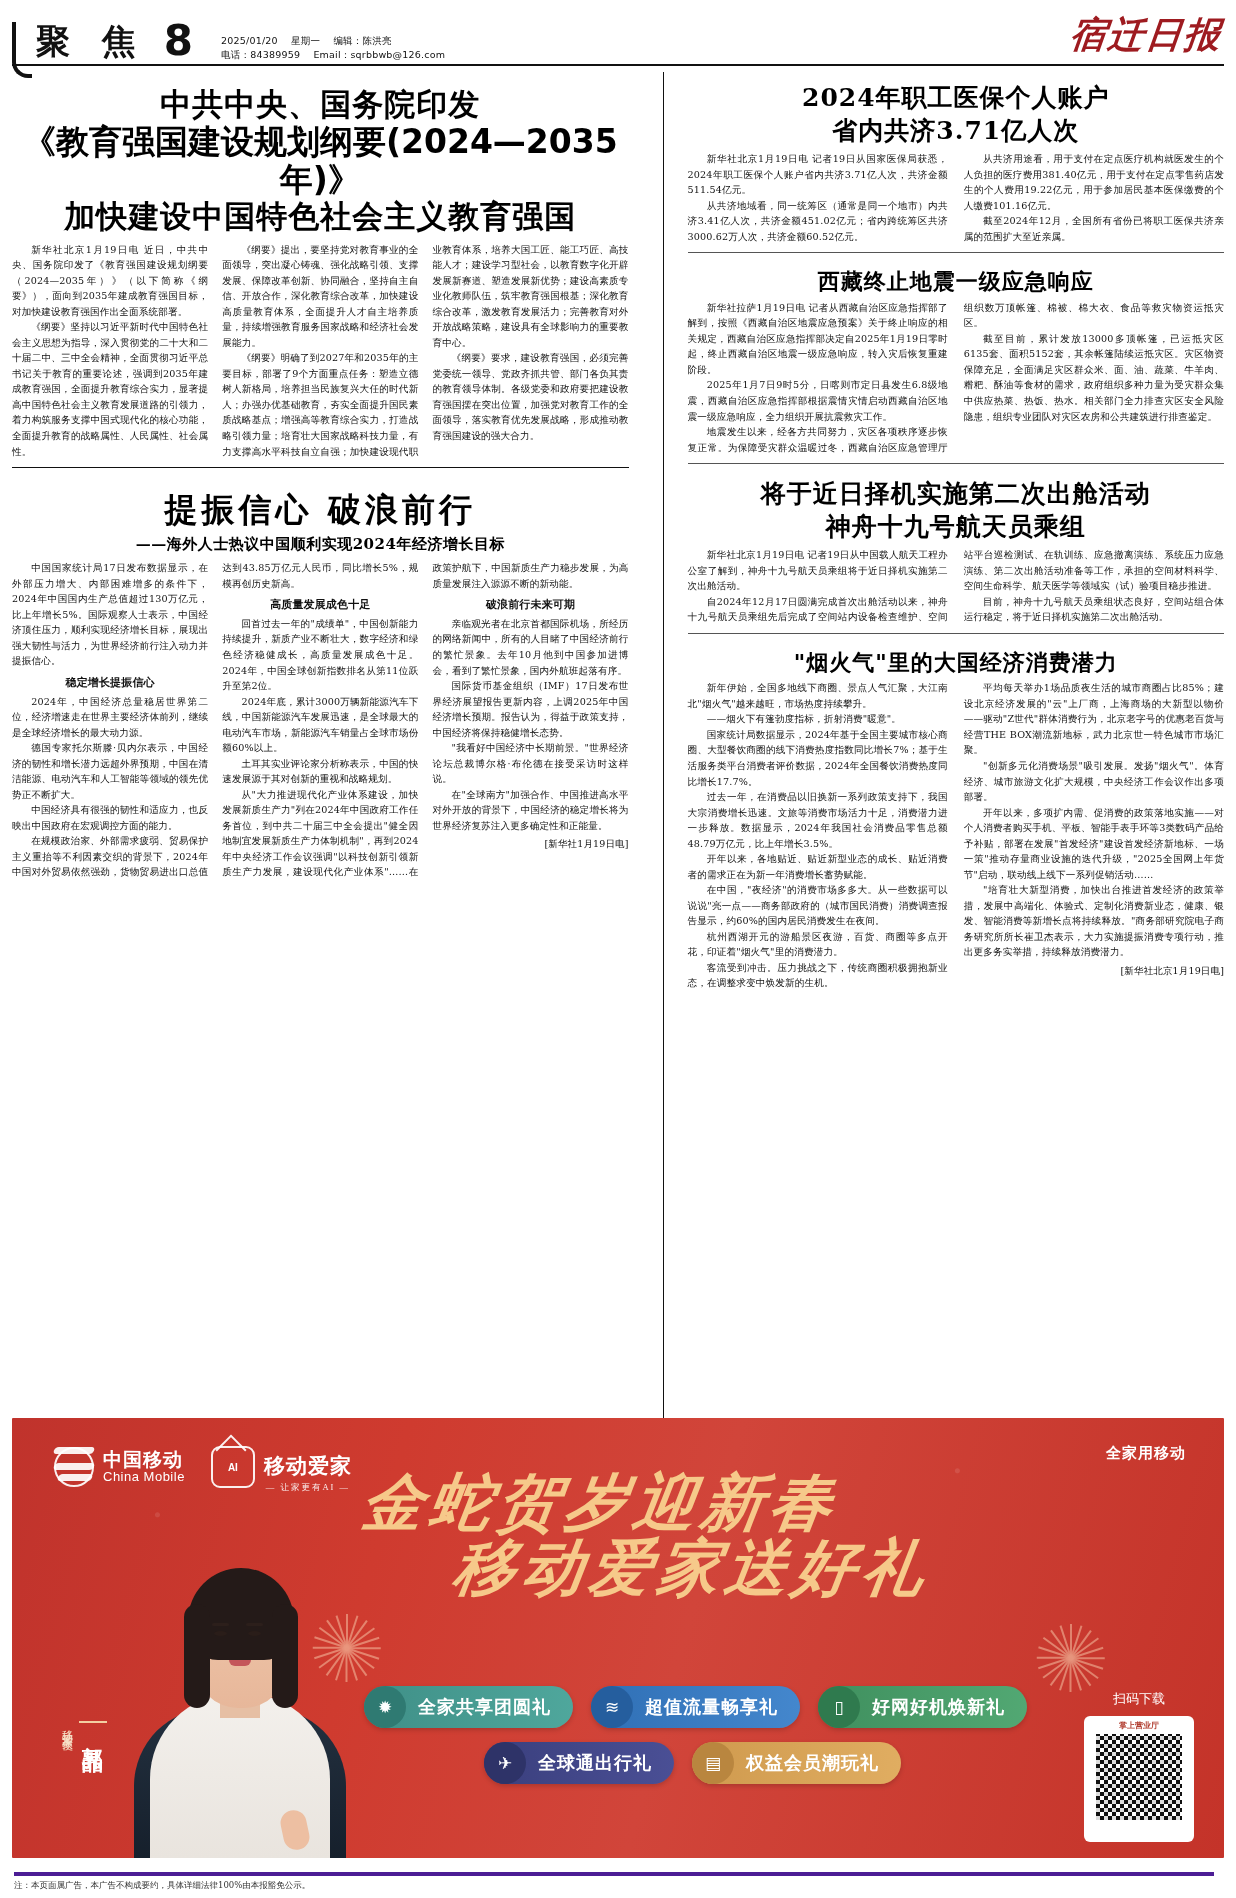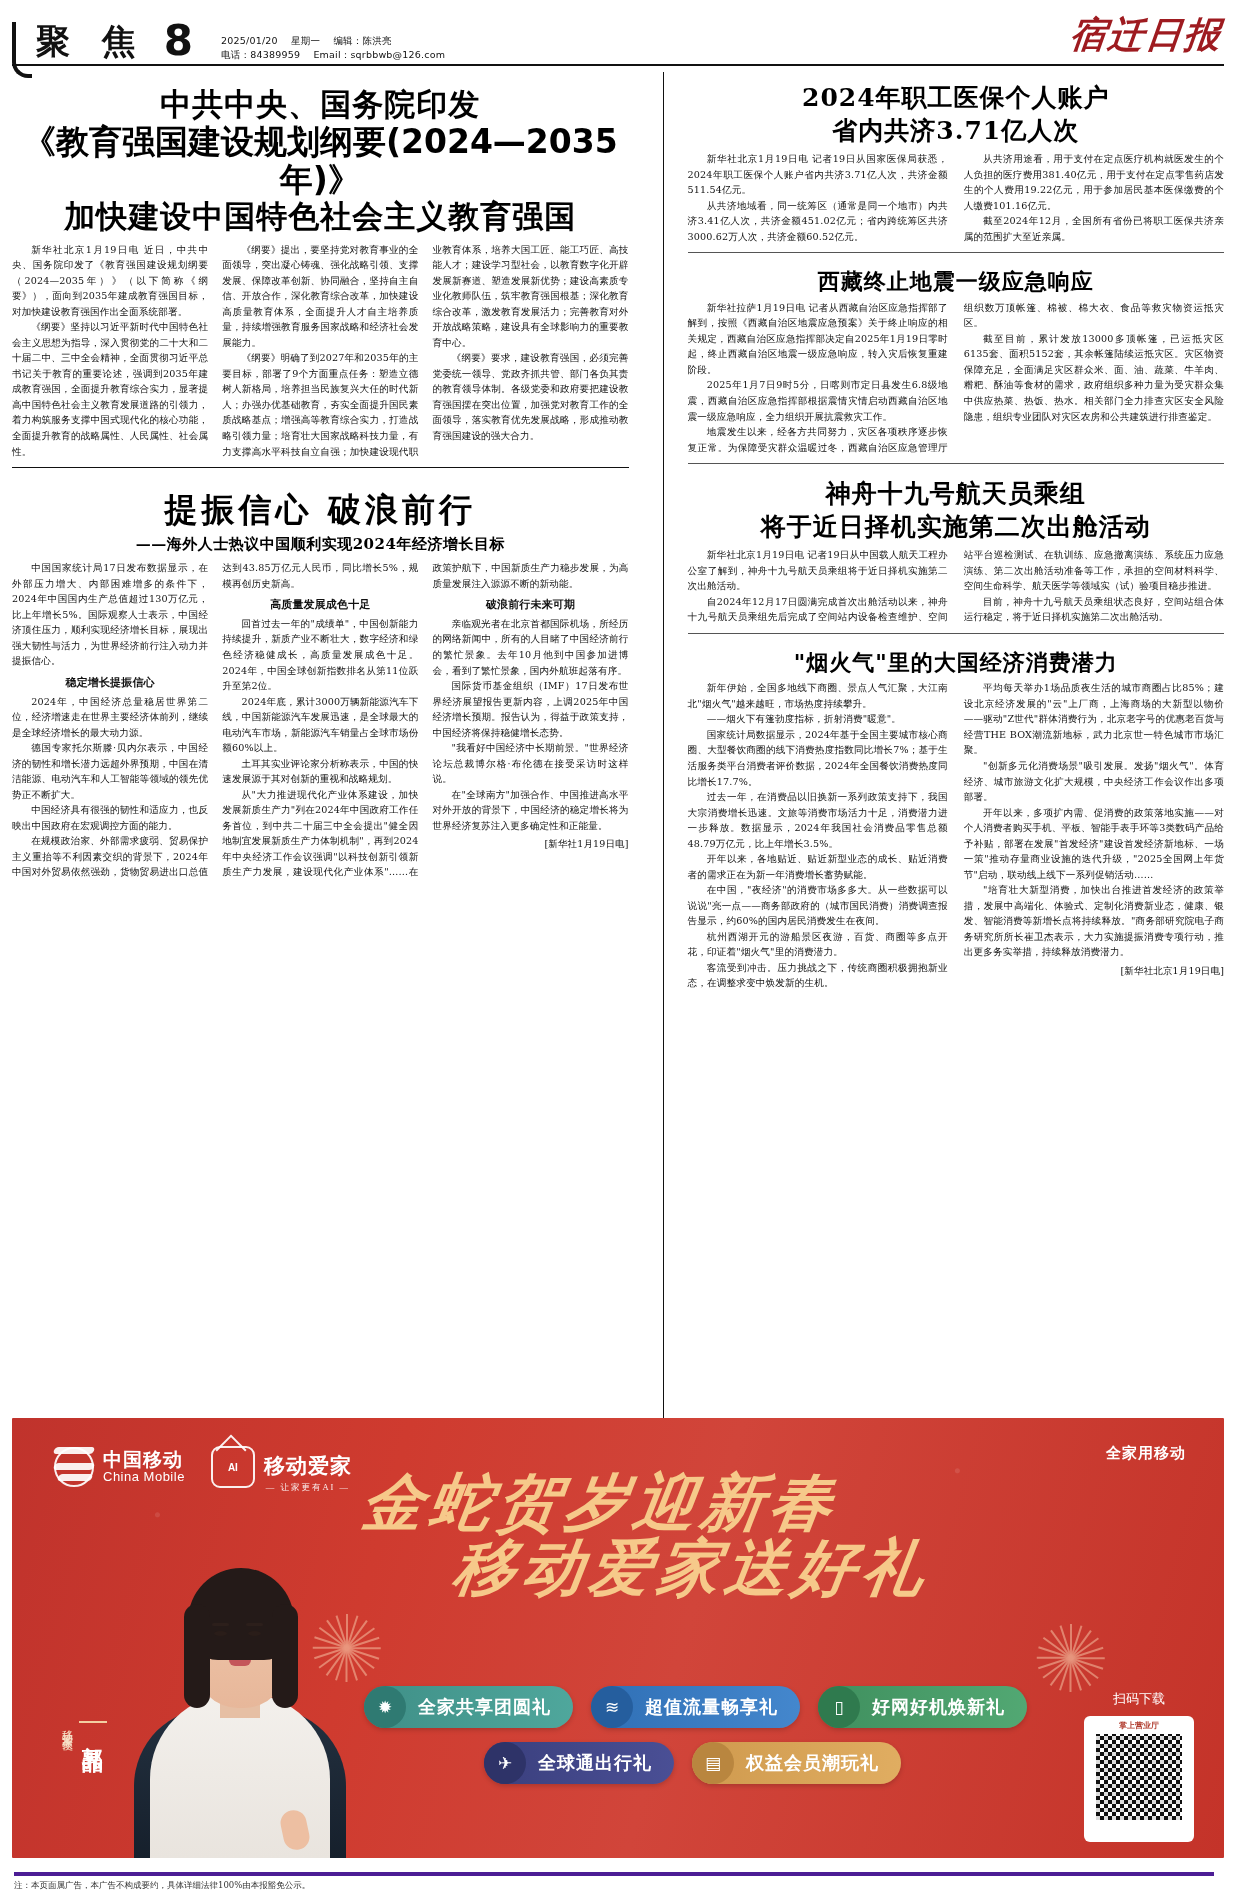--- a/index.html
+++ b/index.html
@@ -359,22 +359,22 @@
             <div>西藏终止地震一级应急响应</div>
           </div>
           <div class="body-text cols2">
             <p>新华社拉萨1月19日电 记者从西藏自治区应急指挥部了解到，按照《西藏自治区地震应急预案》关于终止响应的相关规定，西藏自治区应急指挥部决定自2025年1月19日零时起，终止西藏自治区地震一级应急响应，转入灾后恢复重建阶段。</p>
             <p>2025年1月7日9时5分，日喀则市定日县发生6.8级地震，西藏自治区应急指挥部根据震情灾情启动西藏自治区地震一级应急响应，全力组织开展抗震救灾工作。</p>
             <p>地震发生以来，经各方共同努力，灾区各项秩序逐步恢复正常。为保障受灾群众温暖过冬，西藏自治区应急管理厅组织数万顶帐篷、棉被、棉大衣、食品等救灾物资运抵灾区。</p>
             <p>截至目前，累计发放13000多顶帐篷，已运抵灾区6135套、面积5152套，其余帐篷陆续运抵灾区。灾区物资保障充足，全面满足灾区群众米、面、油、蔬菜、牛羊肉、糌粑、酥油等食材的需求，政府组织多种力量为受灾群众集中供应热菜、热饭、热水。相关部门全力排查灾区安全风险隐患，组织专业团队对灾区农房和公共建筑进行排查鉴定。</p>
           </div>
           <div class="hdiv thin"></div>
           <div class="hl-sec">
+            <div>将于近日择机实施第二次出舱活动</div>
             <div>神舟十九号航天员乘组</div>
-            <div>将于近日择机实施第二次出舱活动</div>
           </div>
           <div class="body-text cols2">
             <p>新华社北京1月19日电 记者19日从中国载人航天工程办公室了解到，神舟十九号航天员乘组将于近日择机实施第二次出舱活动。</p>
             <p>自2024年12月17日圆满完成首次出舱活动以来，神舟十九号航天员乘组先后完成了空间站内设备检查维护、空间站平台巡检测试、在轨训练、应急撤离演练、系统压力应急演练、第二次出舱活动准备等工作，承担的空间材料科学、空间生命科学、航天医学等领域实（试）验项目稳步推进。</p>
             <p>目前，神舟十九号航天员乘组状态良好，空间站组合体运行稳定，将于近日择机实施第二次出舱活动。</p>
           </div>
           <div class="hdiv thin"></div>
           <div class="hl-sec small">
             <div>"烟火气"里的大国经济消费潜力</div>
           </div>

